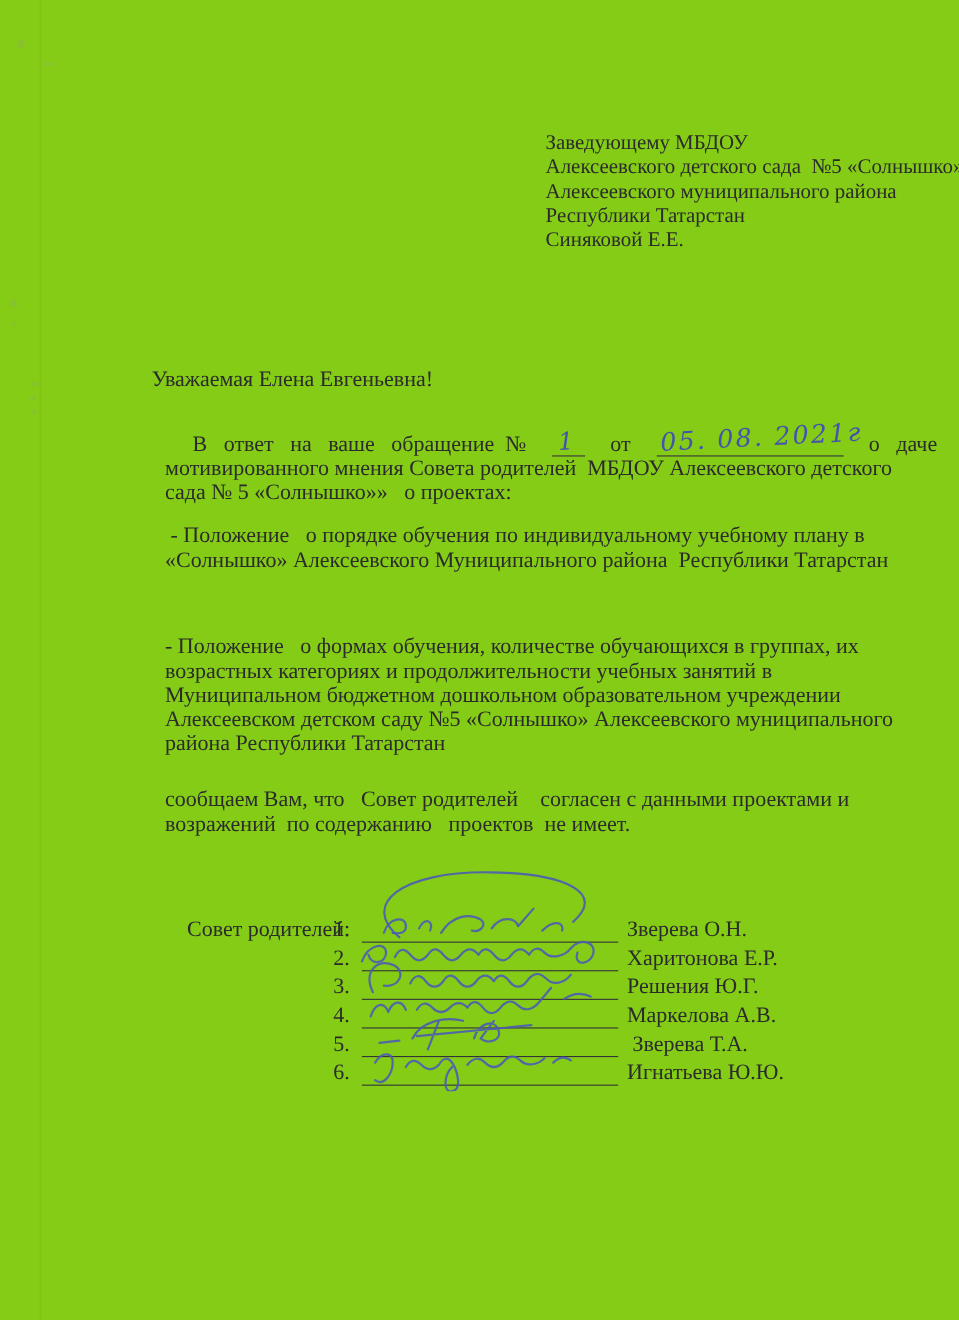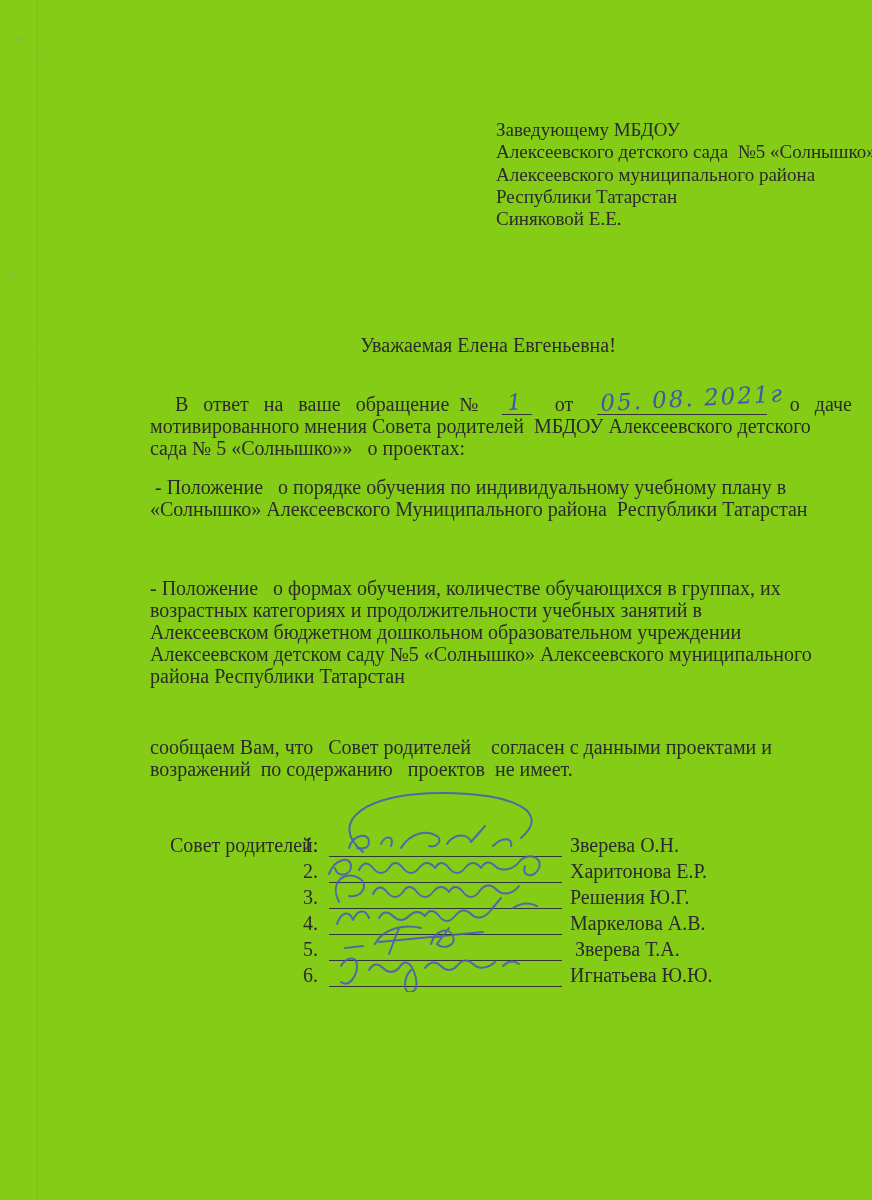--- a/index.html
+++ b/index.html
@@ -14,32 +14,32 @@
   }
   .txt{white-space:pre;}
   
   .recipient{
     position:absolute;left:496px;top:119px;
     font-size:19px;line-height:22.3px;
   }
   
   .salutation{
     position:absolute;left:150px;top:334px;width:700px;
-    font-size:20px;text-align:center;
+    font-size:20px;text-align:left;
     transform:translateX(-12px);
   }
   
   .para{
     position:absolute;left:150px;width:702px;
     font-size:20px;line-height:22px;
   }
   .p-intro{top:393px;}
   .p-project1{top:476px;}
   .p-project2{top:577px;}
-  .p-conclusion{top:736px;}
+  .p-conclusion{top:716px;}
   .intro-line1{
     display:flex;justify-content:space-between;align-items:flex-end;
     height:22px;
   }
   .hw-slot{
     position:relative;display:inline-block;
     border-bottom:1.2px solid #33333a;
     height:20px;
   }
   .slot-number{width:30px;}
@@ -133,21 +133,21 @@
   </div>
 
   <div class="para p-project1">
     <div class="txt"> - Положение   о порядке обучения по индивидуальному учебному плану в</div>
     <div class="txt">«Солнышко» Алексеевского Муниципального района  Республики Татарстан</div>
   </div>
 
   <div class="para p-project2">
     <div class="txt">- Положение   о формах обучения, количестве обучающихся в группах, их</div>
     <div class="txt">возрастных категориях и продолжительности учебных занятий в</div>
-    <div class="txt">Алексеевском бюджетном дошкольном образовательном учреждении</div>
+    <div class="txt">Муниципальном бюджетном дошкольном образовательном учреждении</div>
     <div class="txt">Алексеевском детском саду №5 «Солнышко» Алексеевского муниципального</div>
     <div class="txt">района Республики Татарстан</div>
   </div>
 
   <div class="para p-conclusion">
     <div class="txt">сообщаем Вам, что   Совет родителей    согласен с данными проектами и</div>
     <div class="txt">возражений  по содержанию   проектов  не имеет.</div>
   </div>
 
   <div class="sig-block">

